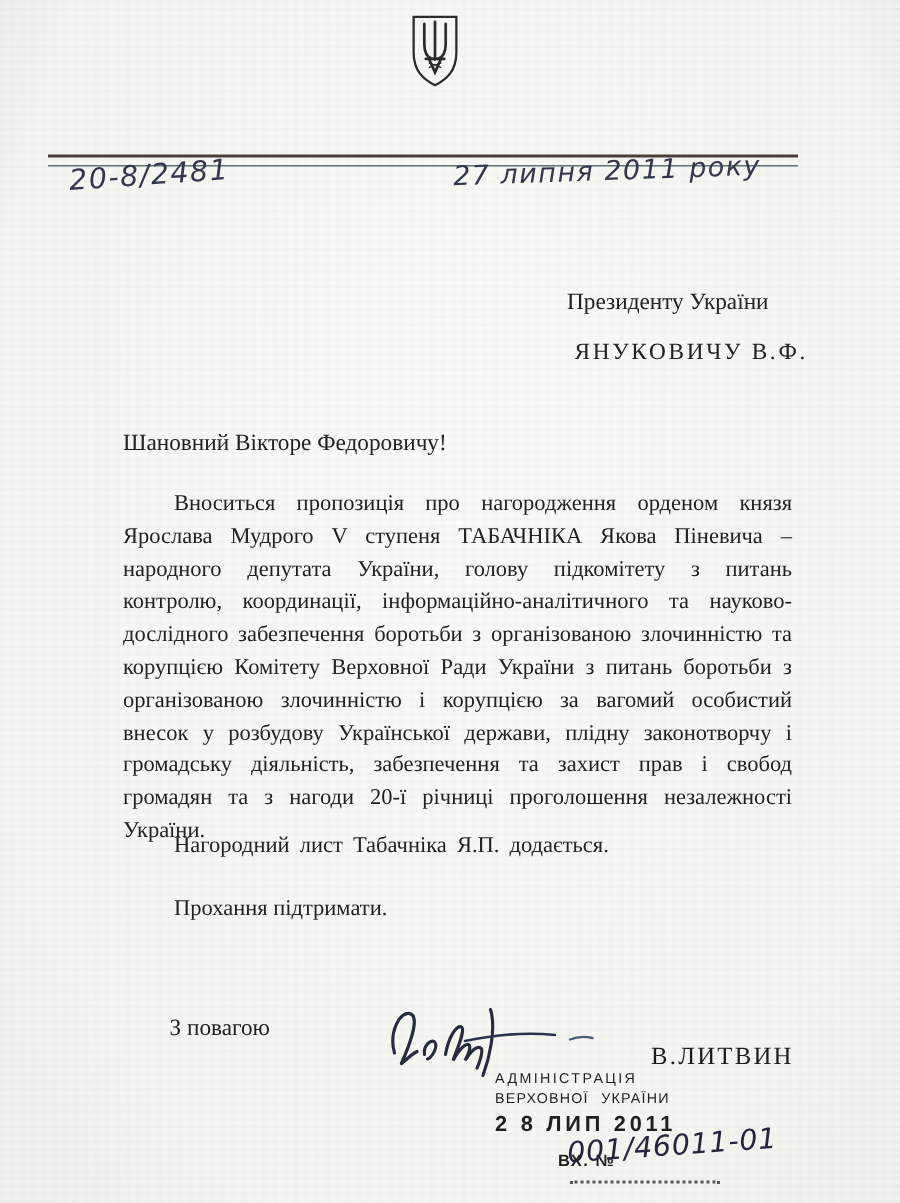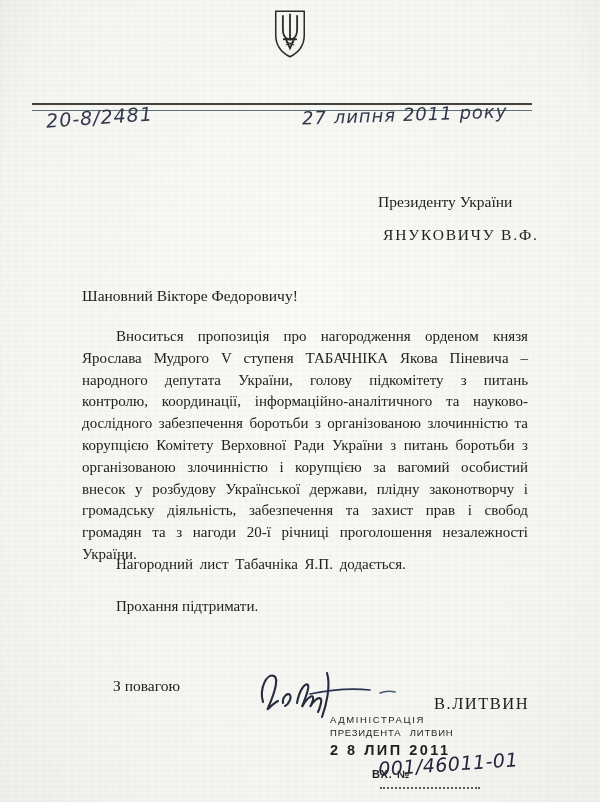--- a/index.html
+++ b/index.html
@@ -120,19 +120,19 @@
       <path d="M81 13 C85 26 80 46 76 57"></path>
     </g>
     <path d="M64 34 C88 29 106 28 124 30" fill="none" stroke="#2c3350" stroke-width="1.7" stroke-linecap="round"></path>
     <path d="M134 33 C139 31 145 31 149 32" fill="none" stroke="#4c5a7a" stroke-width="1.6" stroke-linecap="round"></path>
   </svg>
 
   <div class="abs signer-name">В.ЛИТВИН</div>
 
   <div class="abs stamp stamp-org">
     <div class="l1">АДМІНІСТРАЦІЯ</div>
-    <div class="l2">ПРЕЗИДЕНТА ЛИТВИН</div>
+    <div class="l2">ВЕРХОВНОЇ УКРАЇНИ</div>
   </div>
   <div class="abs stamp stamp-date">2 8 ЛИП 2011</div>
   <div class="abs stamp stamp-vx">ВХ. №</div>
   <div class="abs hand incoming-number">001/46011-01</div>
   <div class="abs dotted-line"></div>
 </div>
 
 </body></html>

